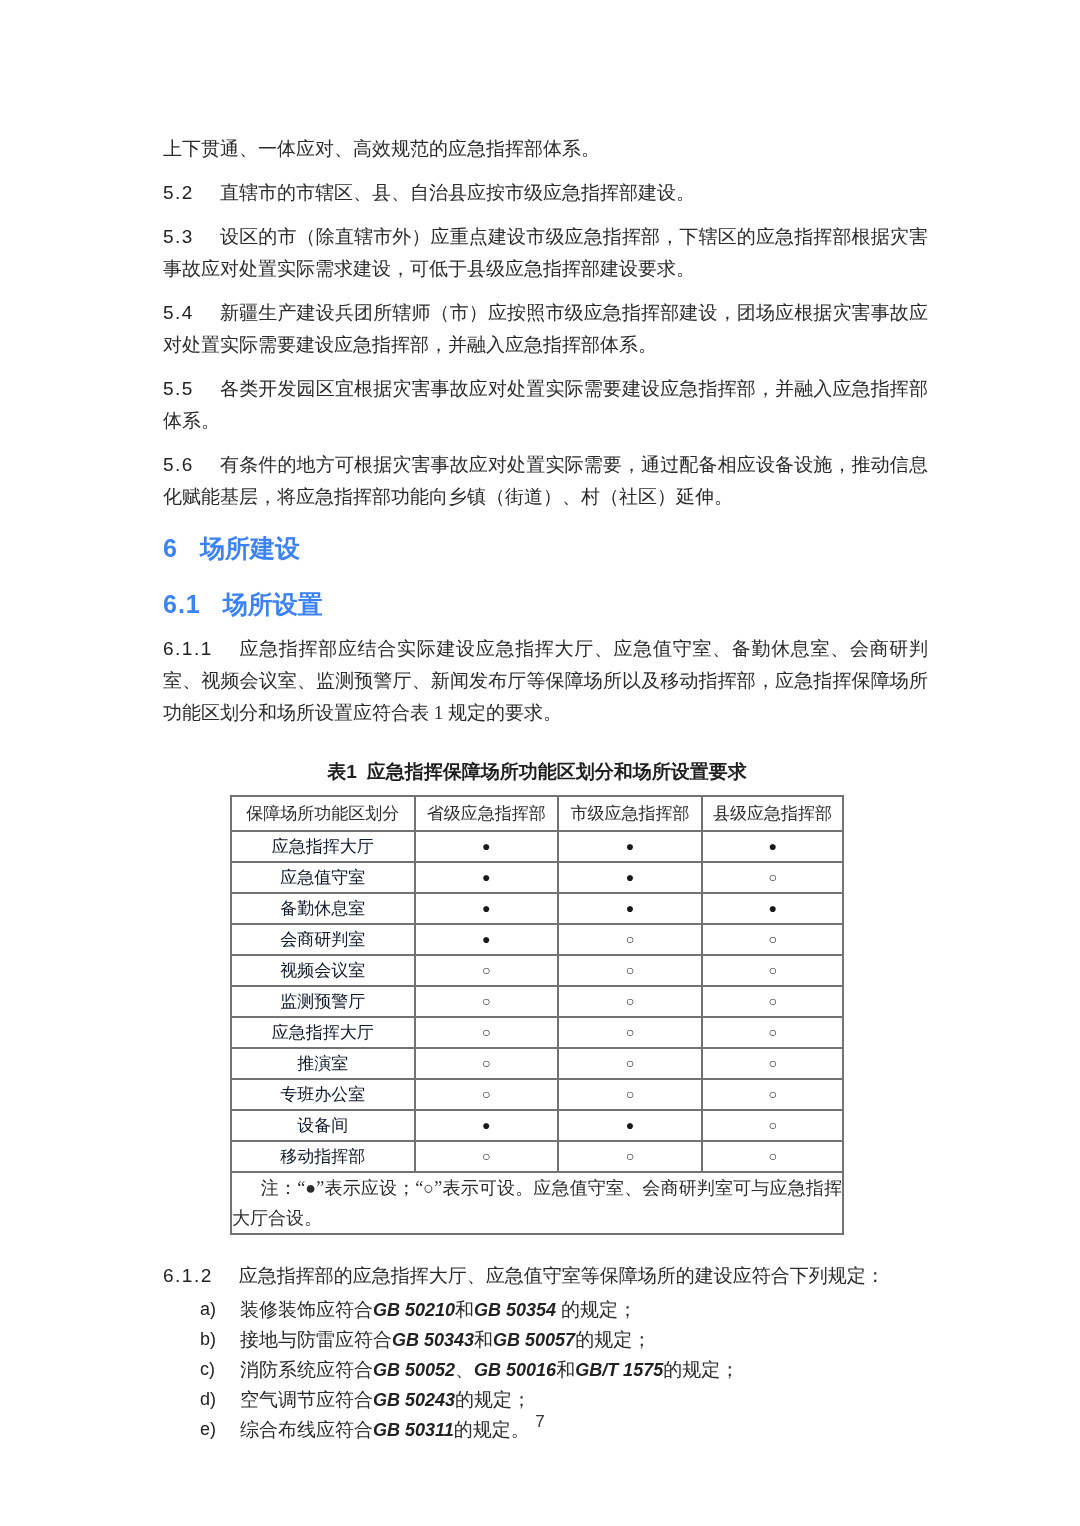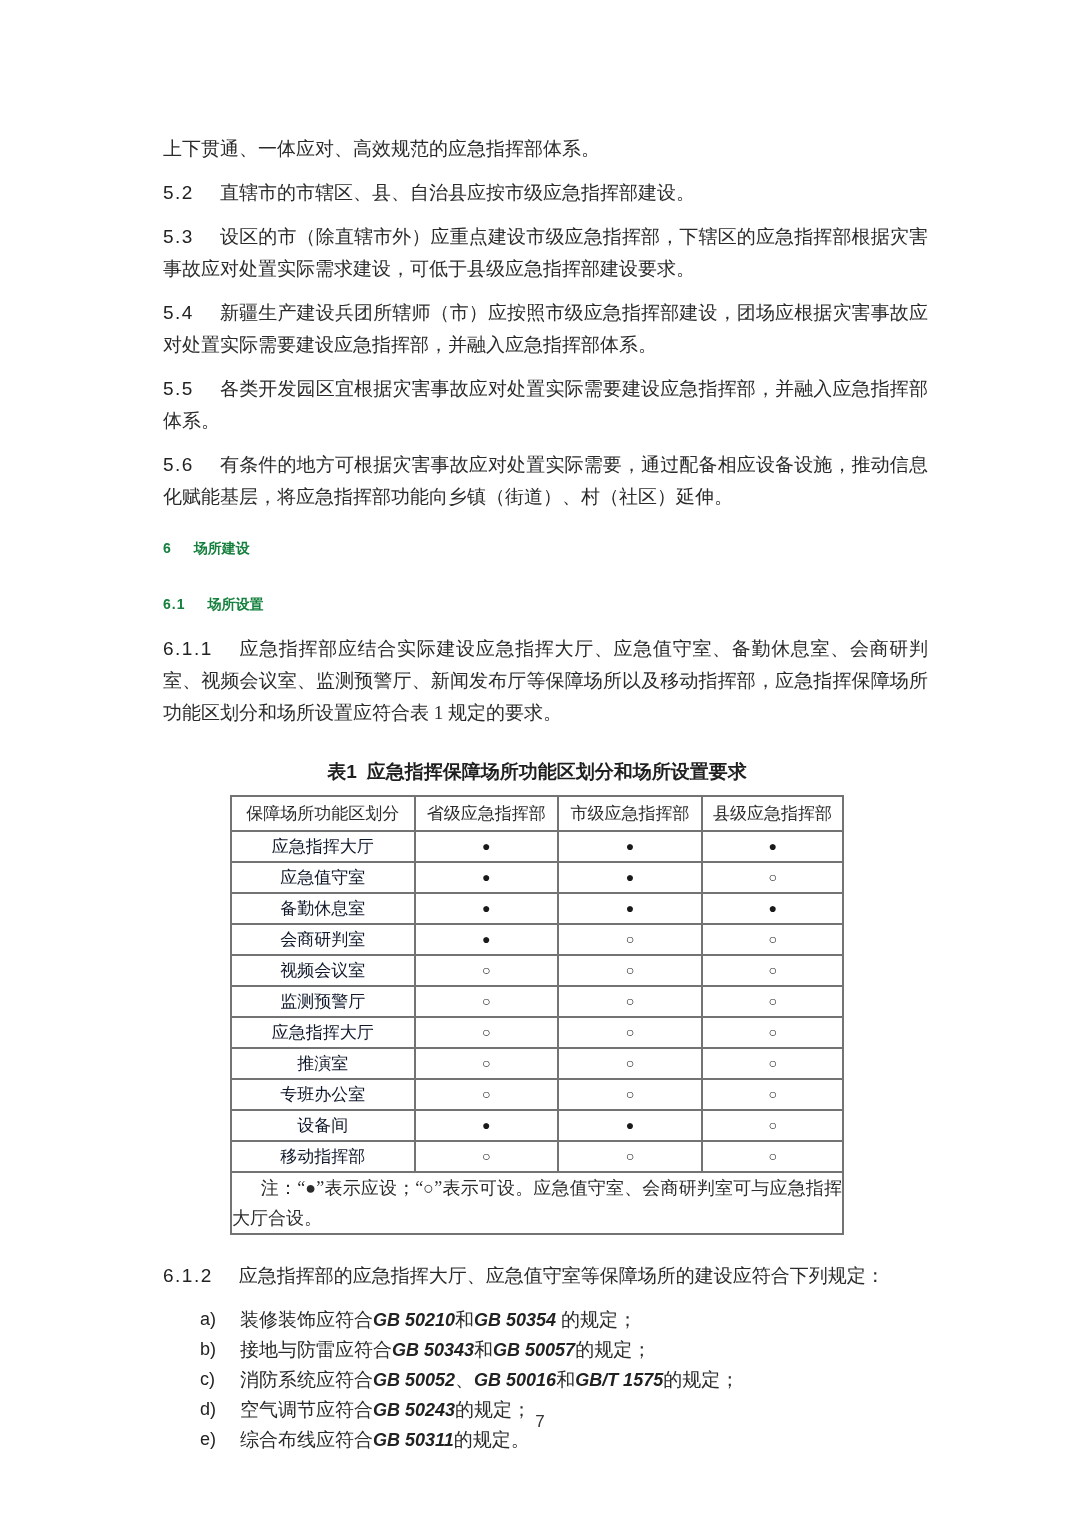--- a/index.html
+++ b/index.html
@@ -13,21 +13,21 @@
     font-family:"Liberation Serif","DejaVu Serif",serif;
     overflow:hidden;
   }
   .para{font-size:19px;line-height:32px;text-align:justify;margin:0 0 12px 0;}
   .clause-num{
     font-family:"Liberation Sans","DejaVu Sans",sans-serif;
     letter-spacing:1.5px;margin-right:26px;white-space:nowrap;color:#222;
   }
   .h1,.h2{
     font-family:"Liberation Sans","DejaVu Sans",sans-serif;
-    font-weight:700;font-size:14px;color:#15803d;line-height:30px;margin:0;
+    font-weight:700;font-size:25px;color:#3b82f6;line-height:30px;margin:0;
   }
   .h1{margin-top:20px;}
   .h2{margin-top:26px;}
   .h-num{margin-right:22px;letter-spacing:1px;}
   .p611{margin-top:14px;margin-bottom:0;}
   .table-block{width:614px;margin-left:67px;margin-top:30px;}
   .table-caption{
     text-align:center;
     font-family:"Liberation Sans","DejaVu Sans",sans-serif;
     font-weight:700;font-size:19px;color:#1f1f1f;line-height:26px;
@@ -42,21 +42,21 @@
     font-weight:normal;font-size:17px;height:33px;
     text-align:center;color:#2b2b2b;
   }
   td.row-label{height:29px;font-size:17px;text-align:center;color:#0f172a;}
   td.mark-cell{height:29px;text-align:center;font-size:14px;color:#1a1a1a;line-height:1;}
   td.note-cell{padding:5px 8px 8px 6px;}
   .note{
     margin:0;font-size:18px;line-height:30px;text-align:justify;
     text-indent:1.6em;color:#2b2b2b;
   }
-  .p612{margin-top:26px;margin-bottom:14px;line-height:30px;}
+  .p612{margin-top:26px;margin-bottom:4px;line-height:30px;}
   ul.reg-list{list-style:none;margin:4px 0 0 0;padding:0 0 0 37px;}
   ul.reg-list li{display:flex;line-height:29px;font-size:19px;}
   .li-marker{
     flex:0 0 40px;
     font-family:"Liberation Sans","DejaVu Sans",sans-serif;
     font-size:18px;color:#222;
   }
   .li-text{flex:1;}
   .code{
     font-family:"Liberation Sans","DejaVu Sans",sans-serif;

